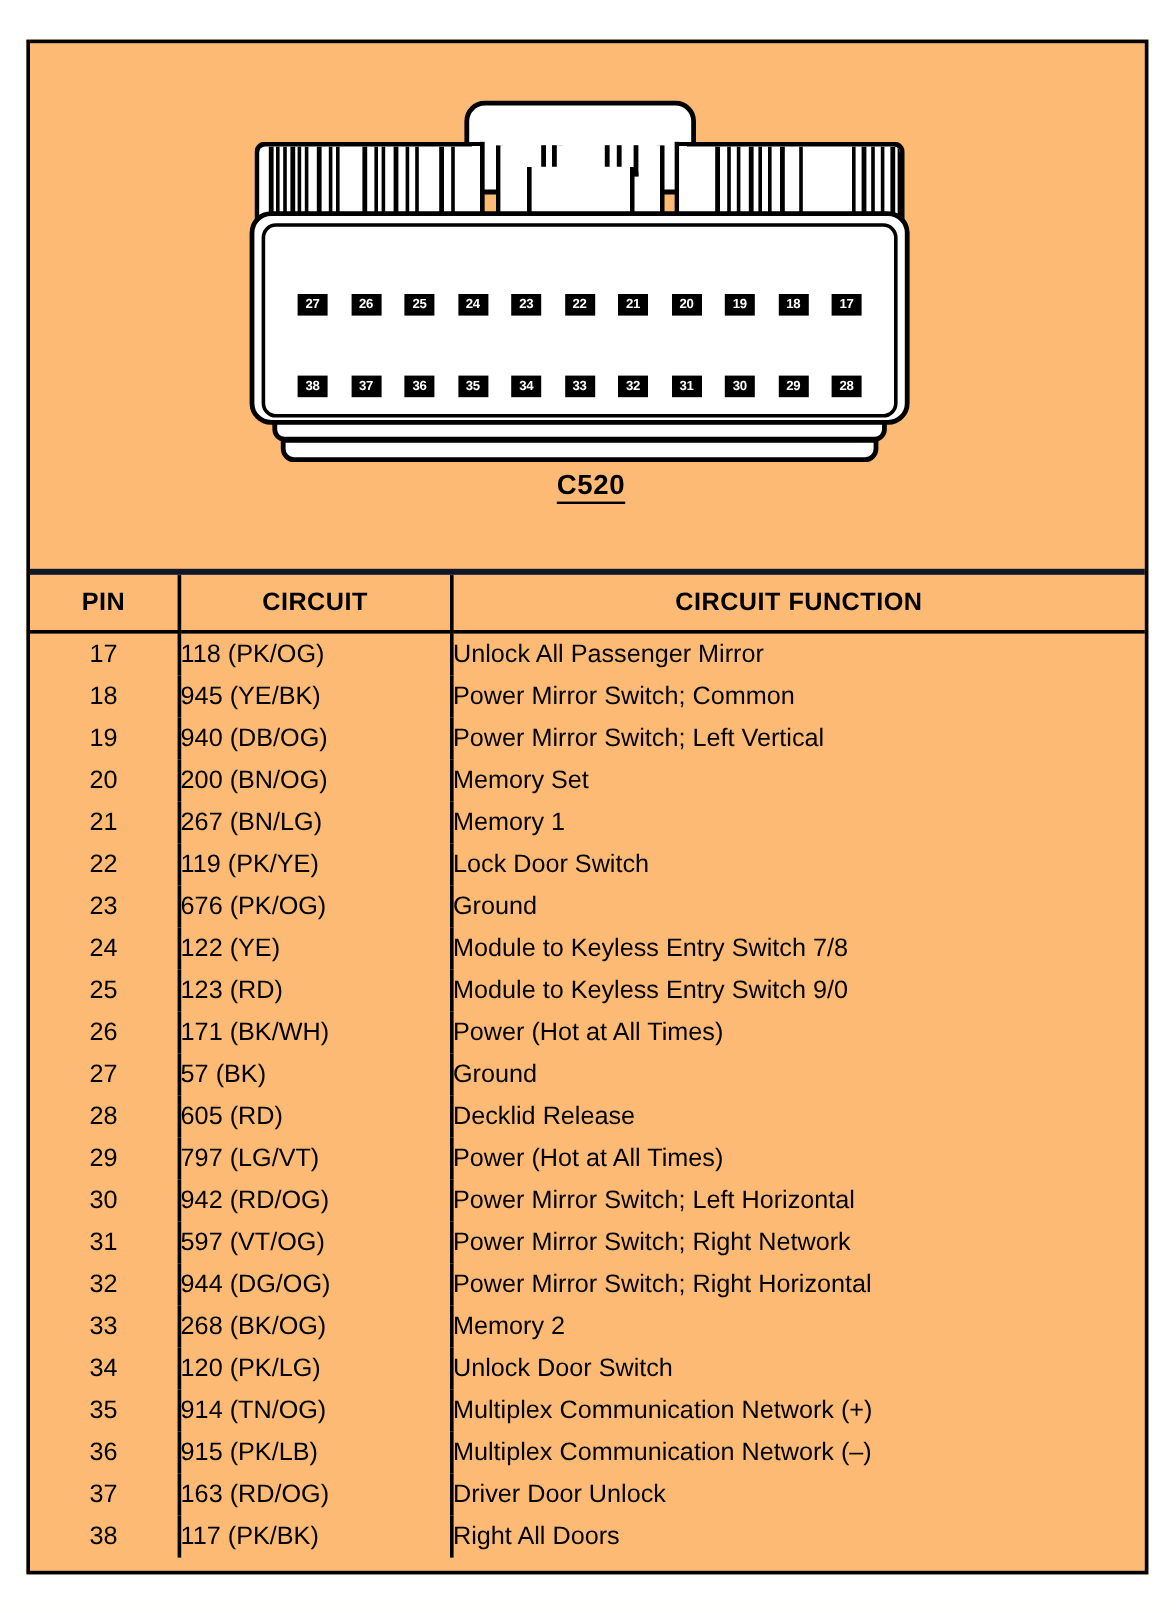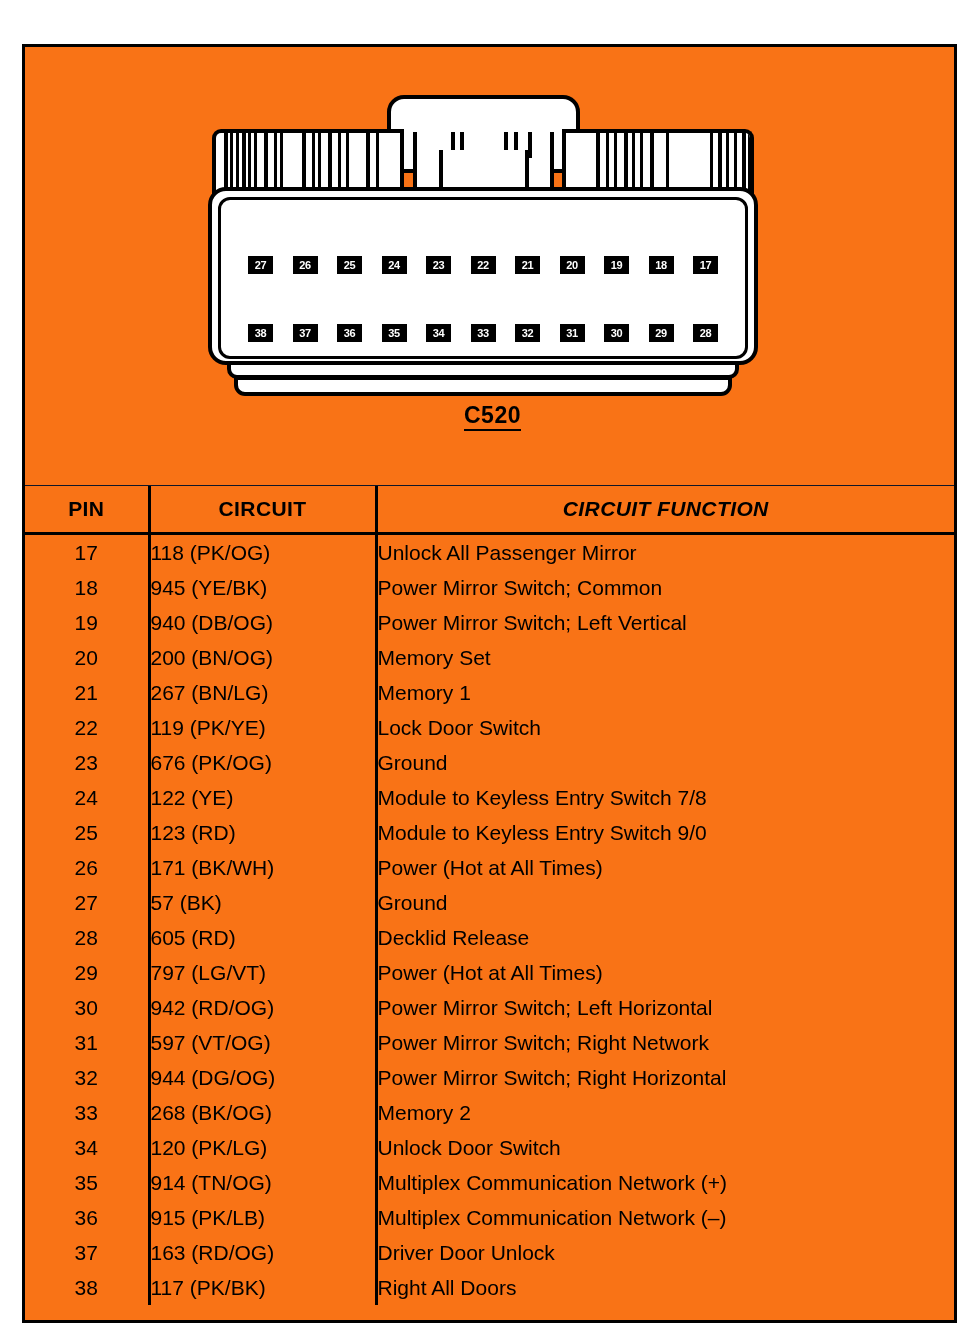--- a/index.html
+++ b/index.html
@@ -19,26 +19,26 @@
     position: relative;
     width: 980px;
     height: 1344px;
     background: #ffffff;
   }
 
   
   .outer-frame {
     position: absolute;
     left: 22px;
-    top: 44px;
+    top: 33px;
     width: 935px;
     height: 1279px;
     border: 3px solid #000;
     box-sizing: border-box;
-    background: #f97316;
+    background: #fdba74;
   }
 
   
   .connector-area {
     position: absolute;
     left: 0;
     top: 0;
     width: 935px;
     height: 432px;
   }
@@ -239,21 +239,21 @@
     margin-top: 16px;
     line-height: 26px;
   }
 
   
   .pin-table-wrap {
     position: absolute;
     left: 0;
     top: 438px;
     width: 929px;
-    border-top: 1px solid #0f172a;
+    border-top: 5px solid #0f172a;
     box-sizing: border-box;
   }
   table.pin-table {
     width: 929px;
     border-collapse: collapse;
     table-layout: fixed;
   }
   table.pin-table col.c-pin      { width: 124px; }
   table.pin-table col.c-circuit  { width: 227px; }
   table.pin-table col.c-function { width: 578px; }
@@ -261,21 +261,21 @@
   table.pin-table th {
     font-size: 21px;
     font-weight: bold;
     letter-spacing: 0.4px;
     height: 44px;
     border-bottom: 3px solid #000;
     border-right: 3px solid #000;
     text-align: center;
     vertical-align: middle;
   }
-  table.pin-table th:last-child { border-right: none; font-style: italic; }
+  table.pin-table th:last-child { border-right: none; }
 
   table.pin-table td {
     font-size: 21px;
     height: 35px;
     border-right: 3px solid #000;
     vertical-align: middle;
     padding: 0;
   }
   table.pin-table td:last-child { border-right: none; }
 

